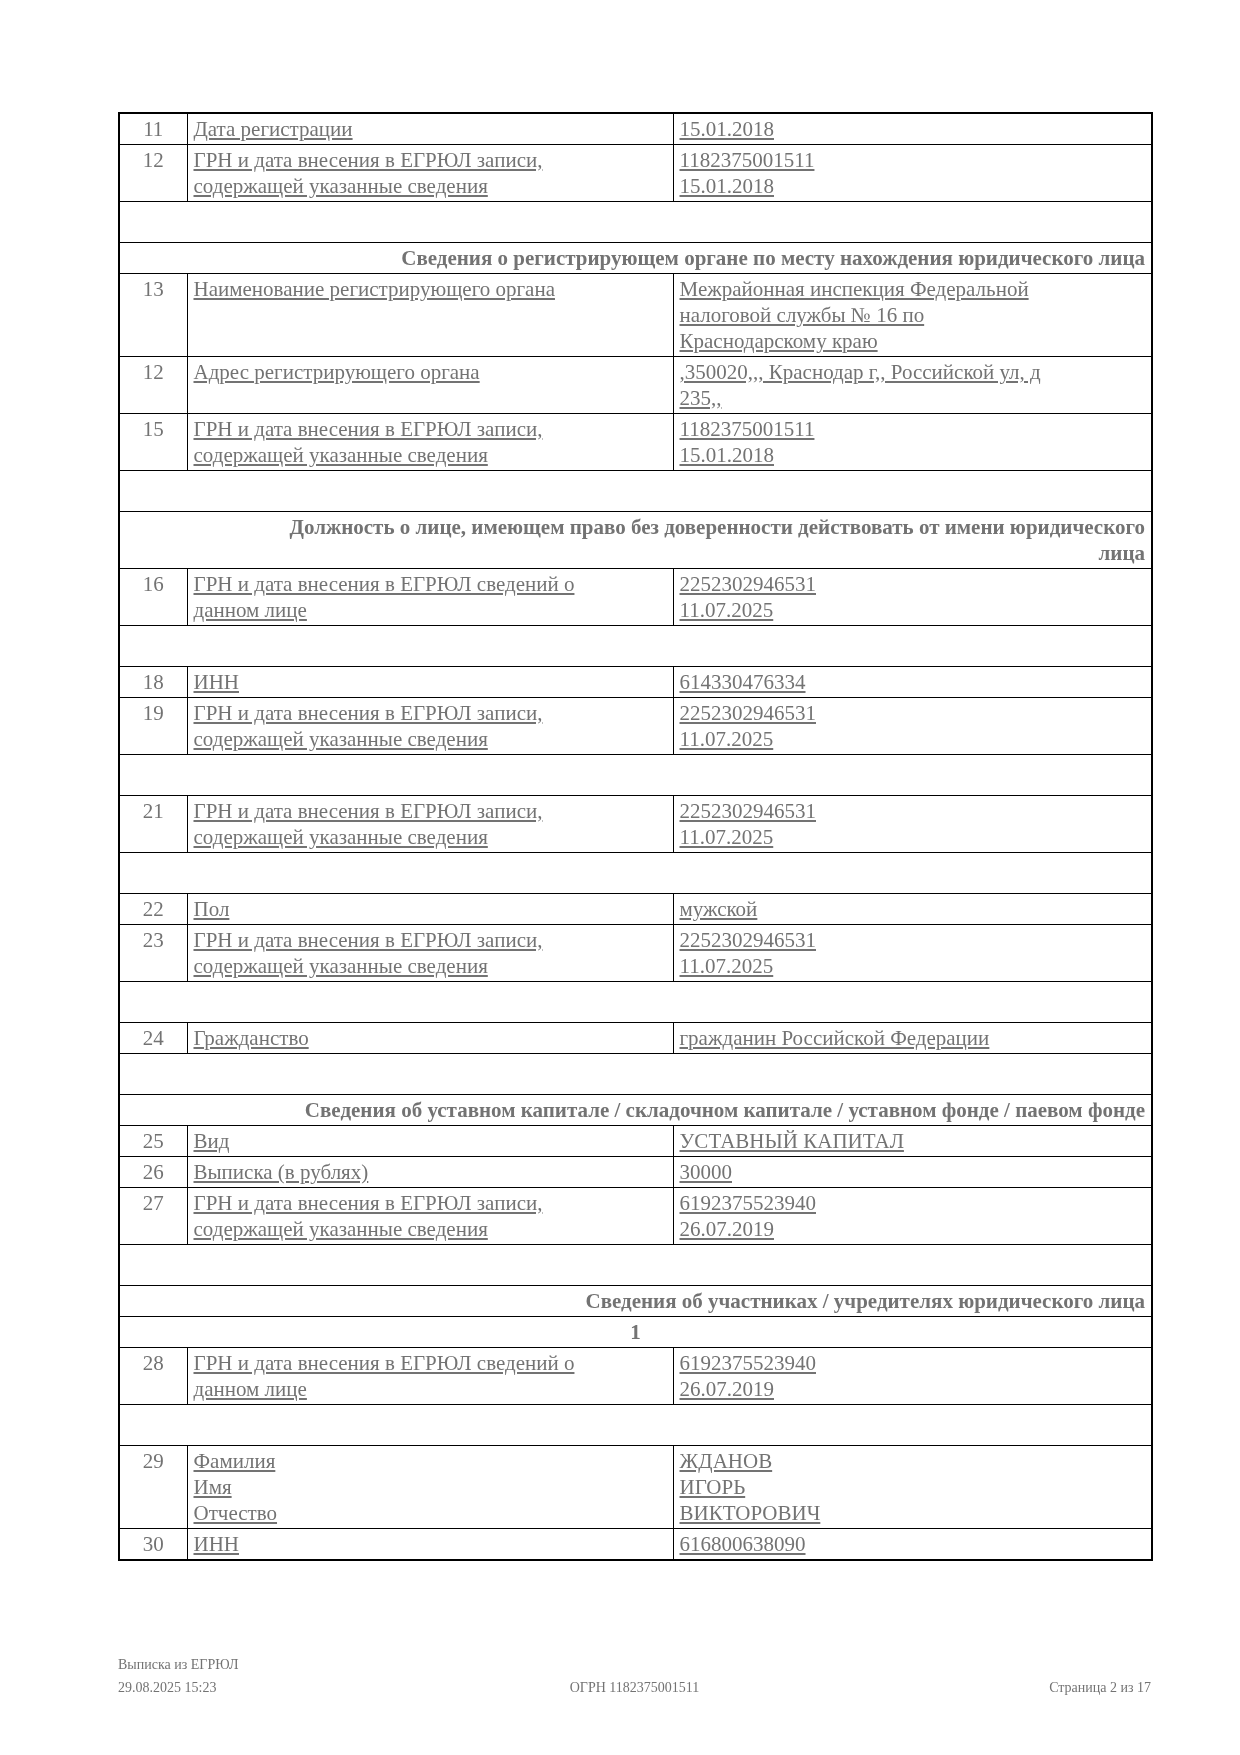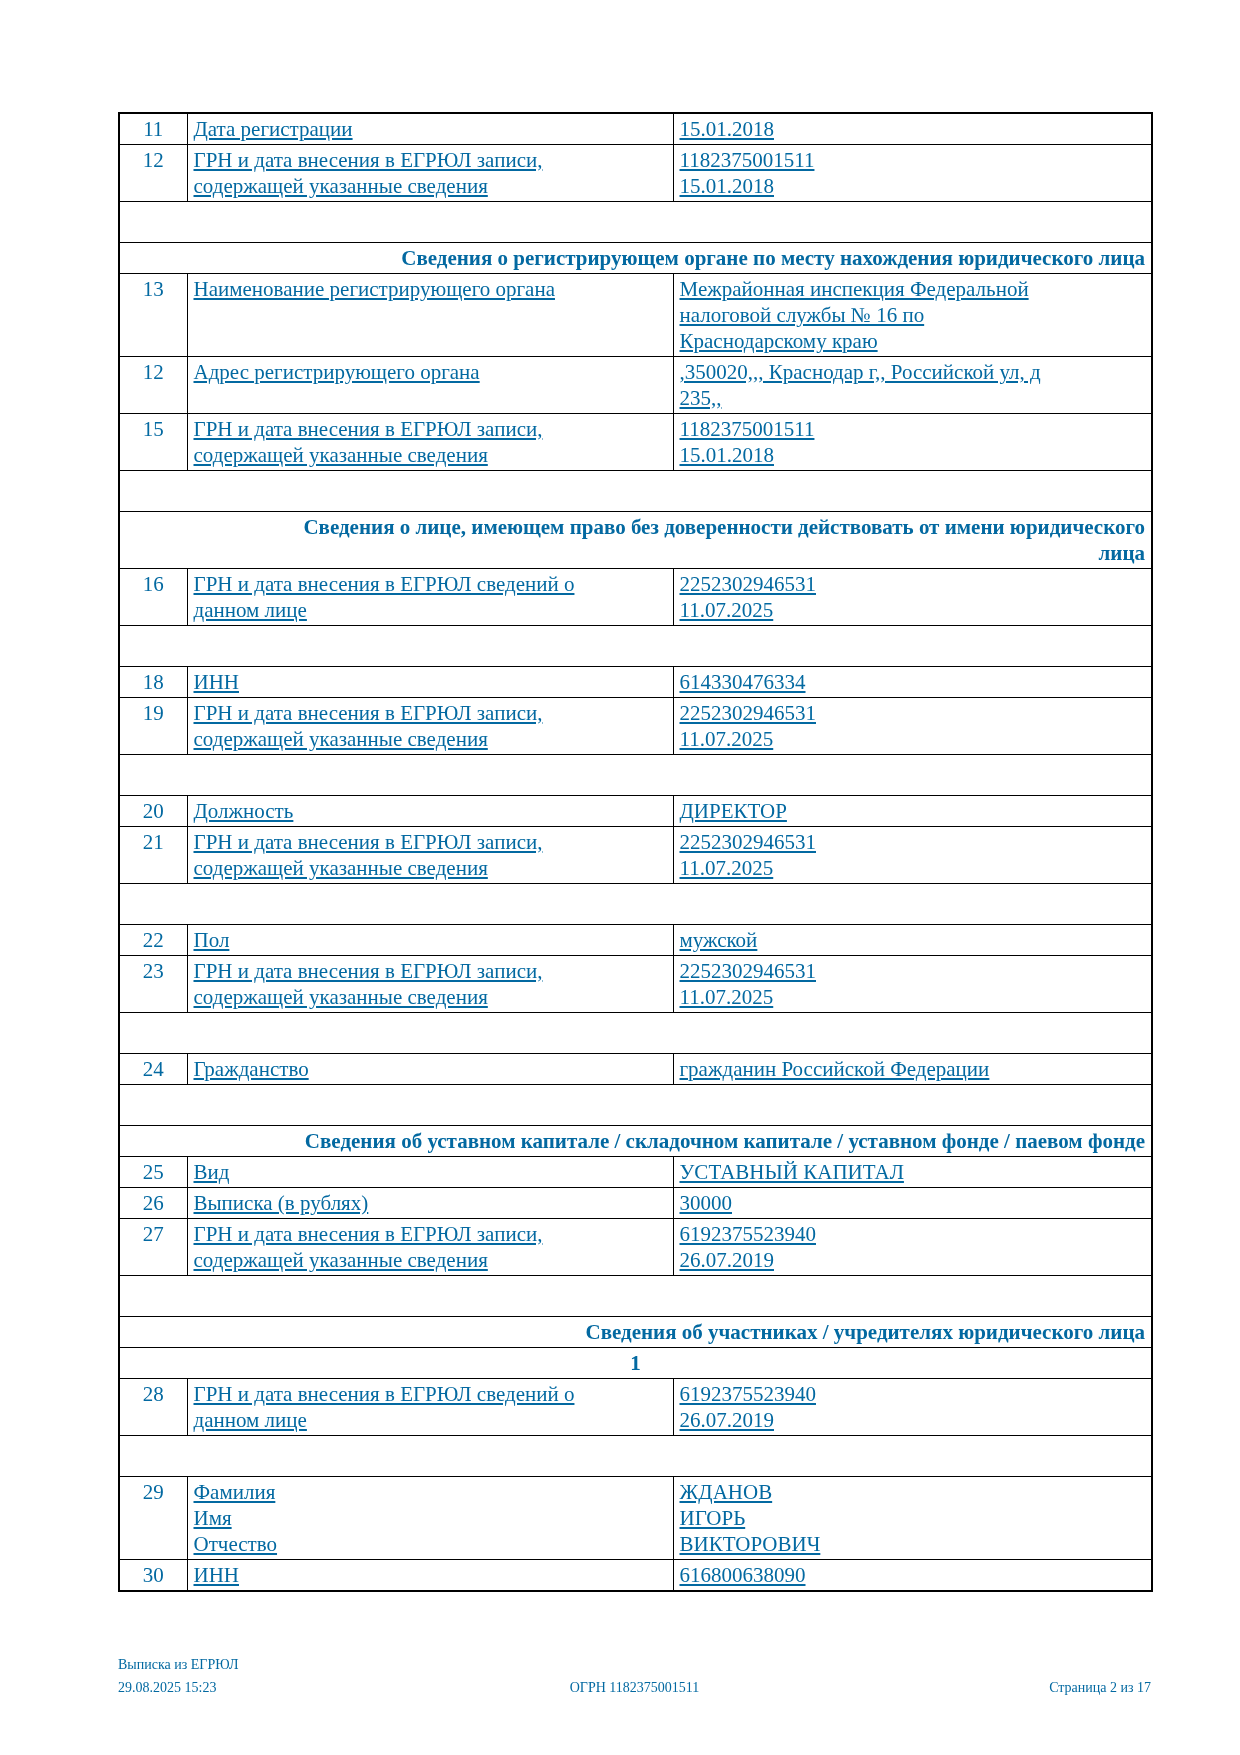--- a/index.html
+++ b/index.html
@@ -5,21 +5,21 @@
   html, body {
     margin: 0;
     padding: 0;
     background: #ffffff;
   }
   .page {
     position: relative;
     width: 1240px;
     height: 1755px;
     background: #ffffff;
-    color: #0369a1;
+    color: #737373;
     font-family: "Liberation Serif", "DejaVu Serif", serif;
     overflow: hidden;
   }
   table.doc-table {
     position: absolute;
     left: 118px;
     top: 112px;
     width: 1033px;
     border-collapse: collapse;
     table-layout: fixed;
@@ -137,21 +137,21 @@
           <td class="c-num">15</td>
           <td class="c-label">ГРН и дата внесения в ЕГРЮЛ записи,
 содержащей указанные сведения</td>
           <td class="c-value">1182375001511
 15.01.2018</td>
         </tr>
         <tr>
           <td class="c-spacer" colspan="3"></td>
         </tr>
         <tr>
-          <td class="c-section" colspan="3">Сведения о лице, имеющем право без доверенности действовать от имени юридического
+          <td class="c-section" colspan="3">Должность о лице, имеющем право без доверенности действовать от имени юридического
 лица</td>
         </tr>
         <tr>
           <td class="c-num">16</td>
           <td class="c-label">ГРН и дата внесения в ЕГРЮЛ сведений о
 данном лице</td>
           <td class="c-value">2252302946531
 11.07.2025</td>
         </tr>
         <tr>
@@ -164,25 +164,20 @@
         </tr>
         <tr>
           <td class="c-num">19</td>
           <td class="c-label">ГРН и дата внесения в ЕГРЮЛ записи,
 содержащей указанные сведения</td>
           <td class="c-value">2252302946531
 11.07.2025</td>
         </tr>
         <tr>
           <td class="c-spacer" colspan="3"></td>
-        </tr>
-        <tr>
-          <td class="c-num">20</td>
-          <td class="c-label">Должность</td>
-          <td class="c-value">ДИРЕКТОР</td>
         </tr>
         <tr>
           <td class="c-num">21</td>
           <td class="c-label">ГРН и дата внесения в ЕГРЮЛ записи,
 содержащей указанные сведения</td>
           <td class="c-value">2252302946531
 11.07.2025</td>
         </tr>
         <tr>
           <td class="c-spacer" colspan="3"></td>

